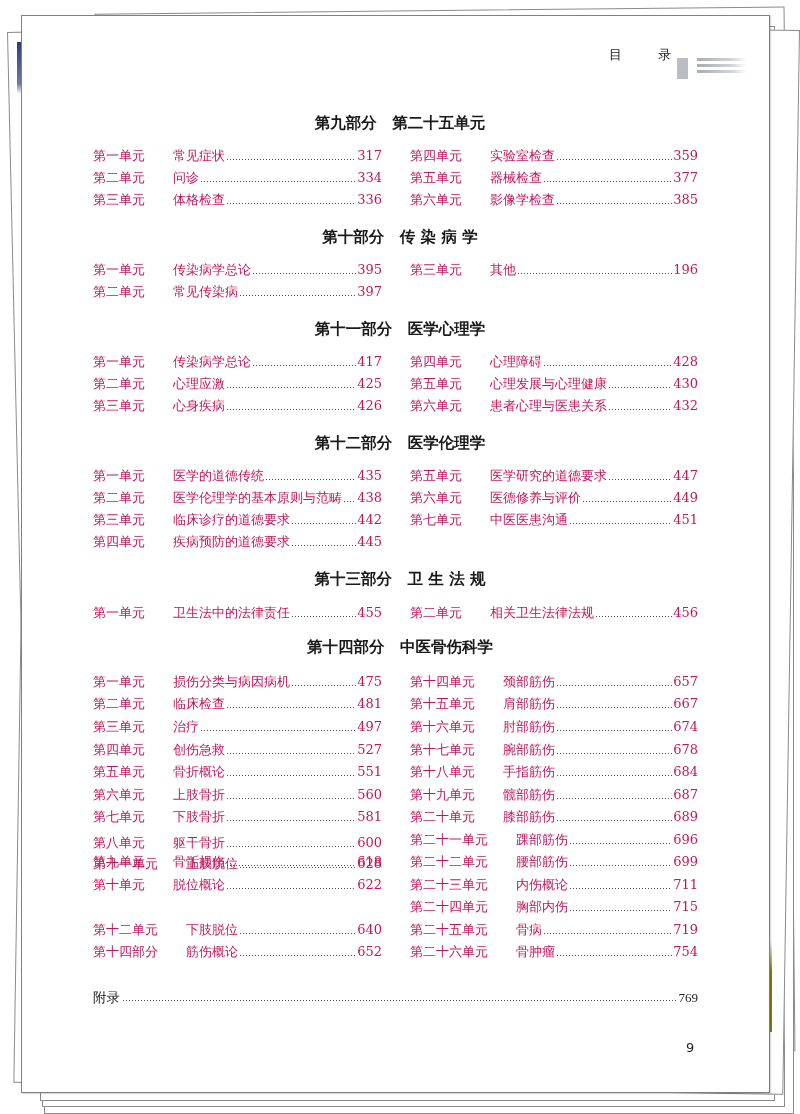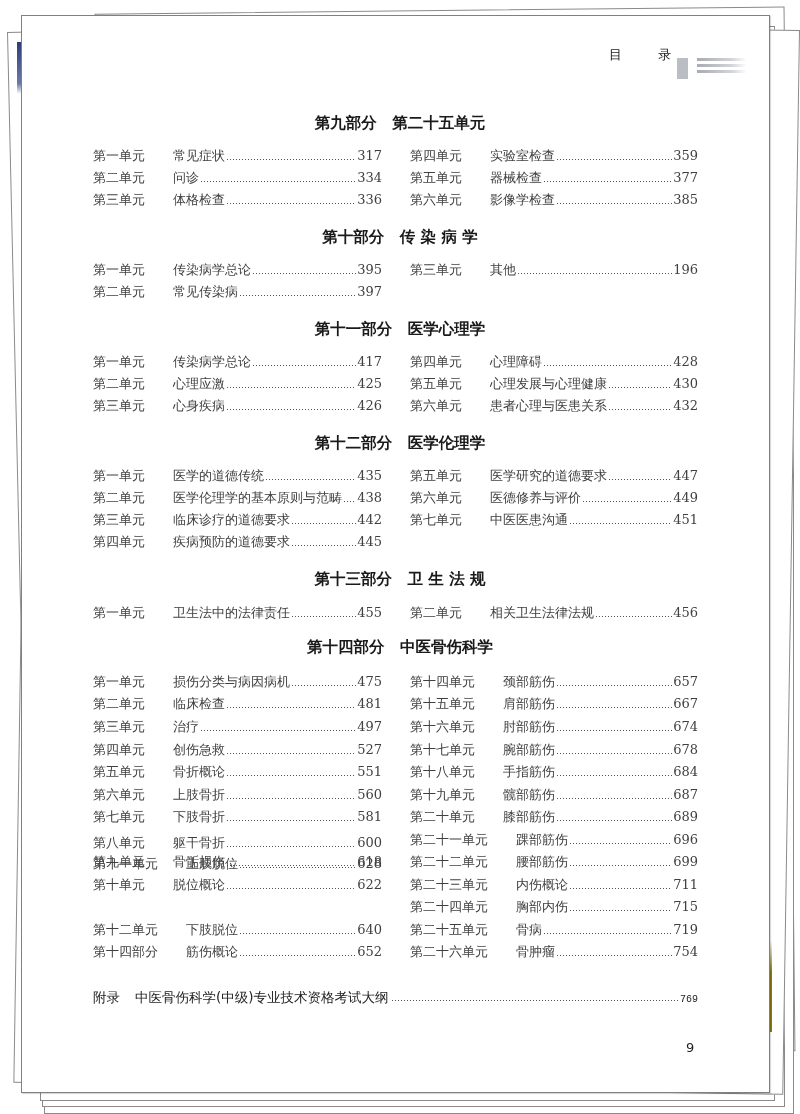--- a/index.html
+++ b/index.html
@@ -51,21 +51,21 @@
   .header-lines div {
     height: 3px; margin-bottom: 3px;
     background: linear-gradient(to right, #a9abb3, #d3d5da 70%, rgba(255,255,255,0));
   }
   .section-title {
     position: absolute; left: 0; width: 800px; text-align: center;
     font-size: 15.5px; font-weight: bold; color: #1a1a1a; white-space: pre;
   }
   .row {
     position: absolute; height: 20px; font-size: 13px; line-height: 20px;
-    display: flex; align-items: baseline; color: #404040; white-space: nowrap;
+    display: flex; align-items: baseline; color: #be185d; white-space: nowrap;
   }
   .row .unit { flex: 0 0 auto; }
   .row .name { flex: 0 0 auto; margin-left: 28px; }
   .row .dots {
     flex: 1 1 auto; margin: 0 1px; height: 1px; align-self: center; margin-top: 6px;
     background-image: radial-gradient(circle, #555 0.6px, transparent 0.8px);
     background-size: 3px 2px; background-repeat: repeat-x; min-width: 4px;
   }
   .row .page-no { flex: 0 0 auto; font-size: 13px; }
   .col-left { left: 93px; width: 289px; }
@@ -75,21 +75,21 @@
     display: flex; align-items: baseline; font-family: "DejaVu Sans", sans-serif;
     font-size: 13.5px; line-height: 20px; color: #222; white-space: nowrap;
   }
   .appendix .label { font-weight: normal; }
   .appendix .title { margin-left: 15px; }
   .appendix .dots {
     flex: 1 1 auto; margin: 0 2px; height: 1px; align-self: center; margin-top: 7px;
     background-image: radial-gradient(circle, #555 0.6px, transparent 0.8px);
     background-size: 3px 2px; background-repeat: repeat-x;
   }
-  .appendix .page-no { font-family: Liberation Mono, monospace; font-size: 10px; }
+  .appendix .page-no { font-family: Liberation Serif, serif; font-size: 13px; }
   .page-number {
     position: absolute; left: 686px; top: 1040px; font-family: "DejaVu Sans", sans-serif;
     font-size: 13px; color: #222;
   }
 </style>
 </head>
 <body>
 
 <div class="sheet sheet-back-left"></div>
 <div class="sheet sheet-back-top"></div>
@@ -418,18 +418,17 @@
   </div>
 <div class="row col-right" style="top:942px">
     <span class="unit">第二十六单元</span>
     <span class="name">骨肿瘤</span>
     <span class="dots"></span>
     <span class="page-no">754</span>
   </div>
 
 <div class="appendix">
   <span class="label">附录</span>
-  <span class="title">中医骨伤科学(中级)专业技术资格考试大纲</span>
   <span class="dots"></span>
   <span class="page-no">769</span>
 </div>
 
 <div class="page-number">9</div>
 
 </body></html>

